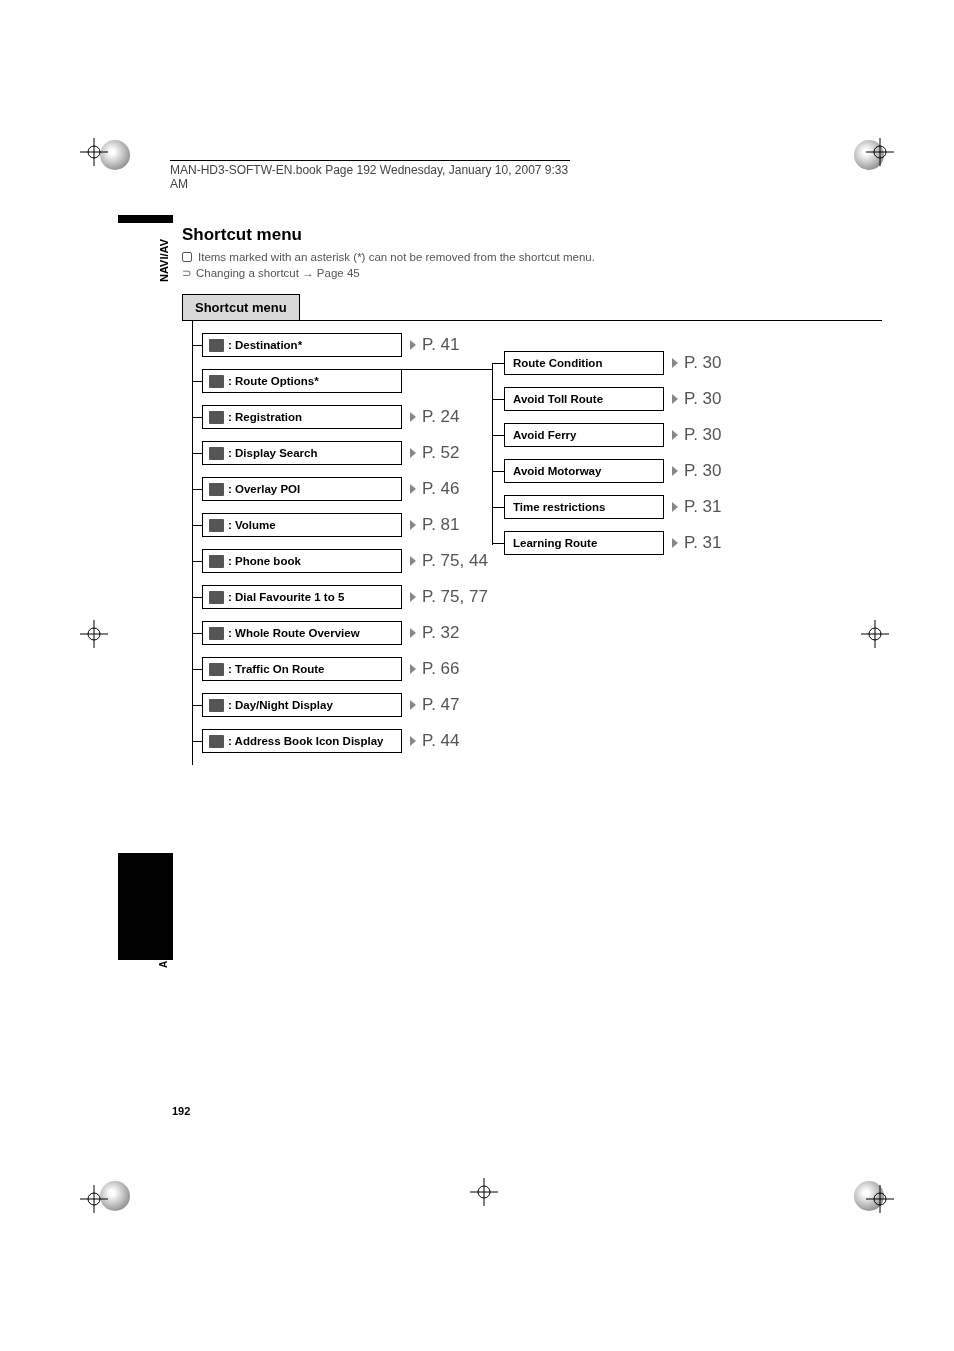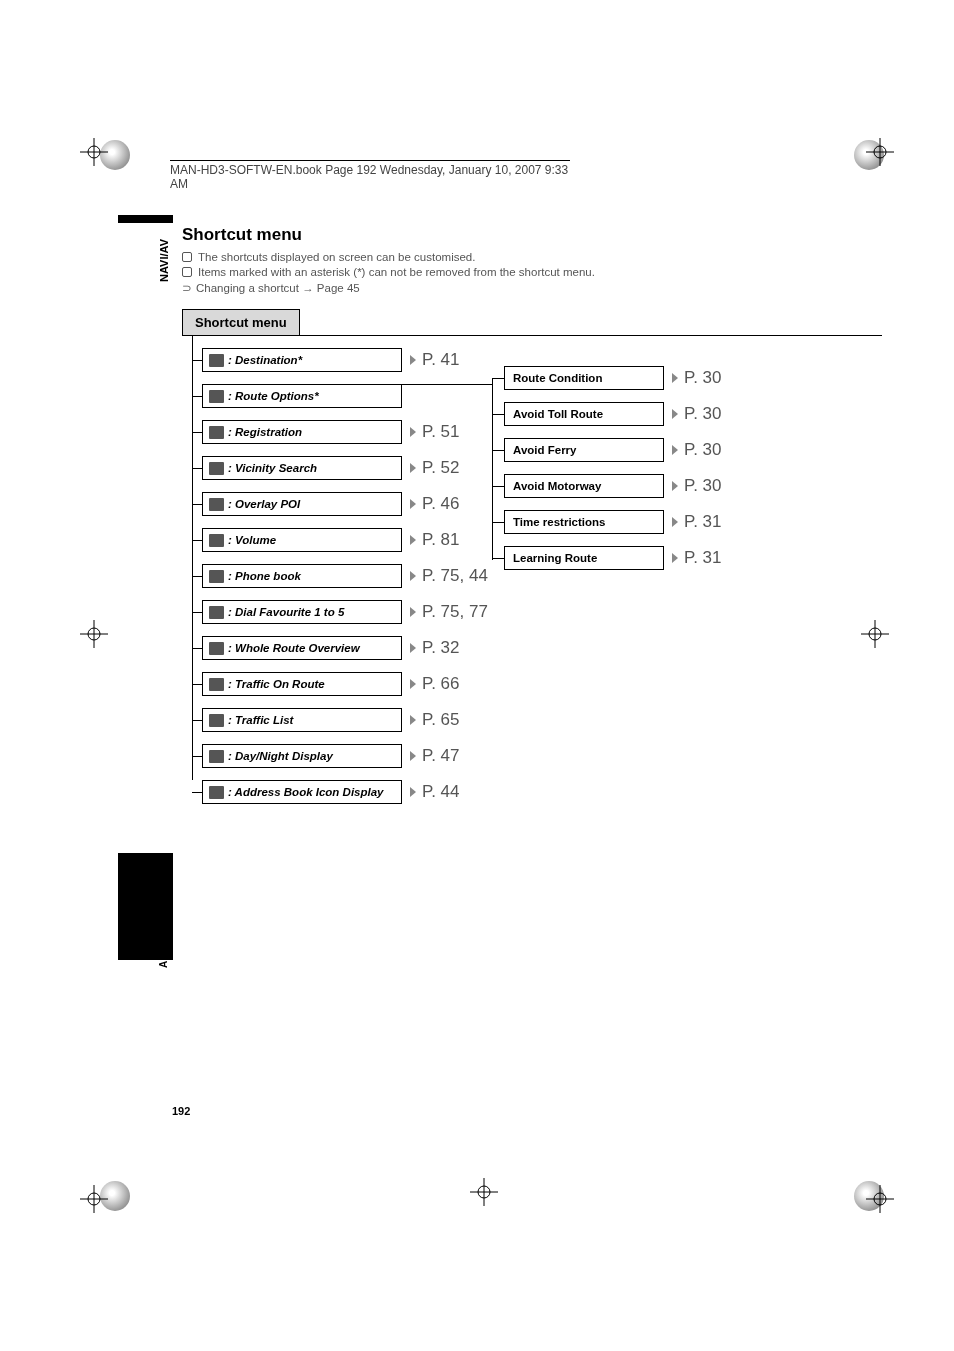--- a/index.html
+++ b/index.html
@@ -165,21 +165,21 @@
   .item-box {
     border: 1px solid #000;
     font-size: 11.5px;
     font-weight: bold;
     display: flex;
     align-items: center;
     padding: 0 6px;
     box-sizing: border-box;
     background: #fff;
   }
-  .item-box.w1 { width: 200px; font-style: italic; }
+  .item-box.w1 { width: 200px; }
   .icon {
     display: inline-block;
     width: 15px;
     height: 13px;
     background: #555;
     margin-right: 4px;
     border-radius: 1px;
     flex-shrink: 0;
   }
   .pref {
@@ -303,21 +303,20 @@
 <div class="header-line">MAN-HD3-SOFTW-EN.book  Page 192  Wednesday, January 10, 2007  9:33 AM</div>
 
 <div class="black-bar-top"></div>
 <div class="vertical-label vl-top">NAVI/AV</div>
 <div class="black-block"></div>
 <div class="vertical-label vl-bottom">Appendix</div>
 <div class="page-number">192</div>
 
 <div class="content">
   <h2 class="title">Shortcut menu</h2>
-  <p class="notes"><span class="box"></span><span>The shortcuts displayed on screen can be customised.</span></p>
   <p class="notes"><span class="box"></span><span>Items marked with an asterisk (*) can not be removed from the shortcut menu.</span></p>
   <p class="notes"><span class="arc">⊃</span><span>Changing a shortcut</span> <span class="arrow">→</span> <span>Page 45</span></p>
 
   <div class="menu-section">
     <div class="menu-header">Shortcut menu</div>
     <div class="menu-body">
       <div class="tree-spine"></div>
 
       <div class="connector-h"></div>
 
@@ -342,29 +341,29 @@
       </div>
 
       <div class="row">
         <div class="hbranch"></div>
         <div class="item-box w1">
             <span class="icon"></span>
             <span>: Registration</span>
           </div>
         <div class="pref">
             <div class="tri"></div>
-            <span>P. 51</span>
-          </div>
-      </div>
-
-      <div class="row">
-        <div class="hbranch"></div>
-        <div class="item-box w1">
-            <span class="icon"></span>
-            <span>: Vicinity Search</span>
+            <span>P. 24</span>
+          </div>
+      </div>
+
+      <div class="row">
+        <div class="hbranch"></div>
+        <div class="item-box w1">
+            <span class="icon"></span>
+            <span>: Display Search</span>
           </div>
         <div class="pref">
             <div class="tri"></div>
             <span>P. 52</span>
           </div>
       </div>
 
       <div class="row">
         <div class="hbranch"></div>
         <div class="item-box w1">
@@ -430,31 +429,20 @@
         <div class="item-box w1">
             <span class="icon"></span>
             <span>: Traffic On Route</span>
           </div>
         <div class="pref">
             <div class="tri"></div>
             <span>P. 66</span>
           </div>
       </div>
 
-      <div class="row">
-        <div class="hbranch"></div>
-        <div class="item-box w1">
-            <span class="icon"></span>
-            <span>: Traffic List</span>
-          </div>
-        <div class="pref">
-            <div class="tri"></div>
-            <span>P. 65</span>
-          </div>
-      </div>
 
       <div class="row">
         <div class="hbranch"></div>
         <div class="item-box w1">
             <span class="icon"></span>
             <span>: Day/Night Display</span>
           </div>
         <div class="pref">
             <div class="tri"></div>
             <span>P. 47</span>

